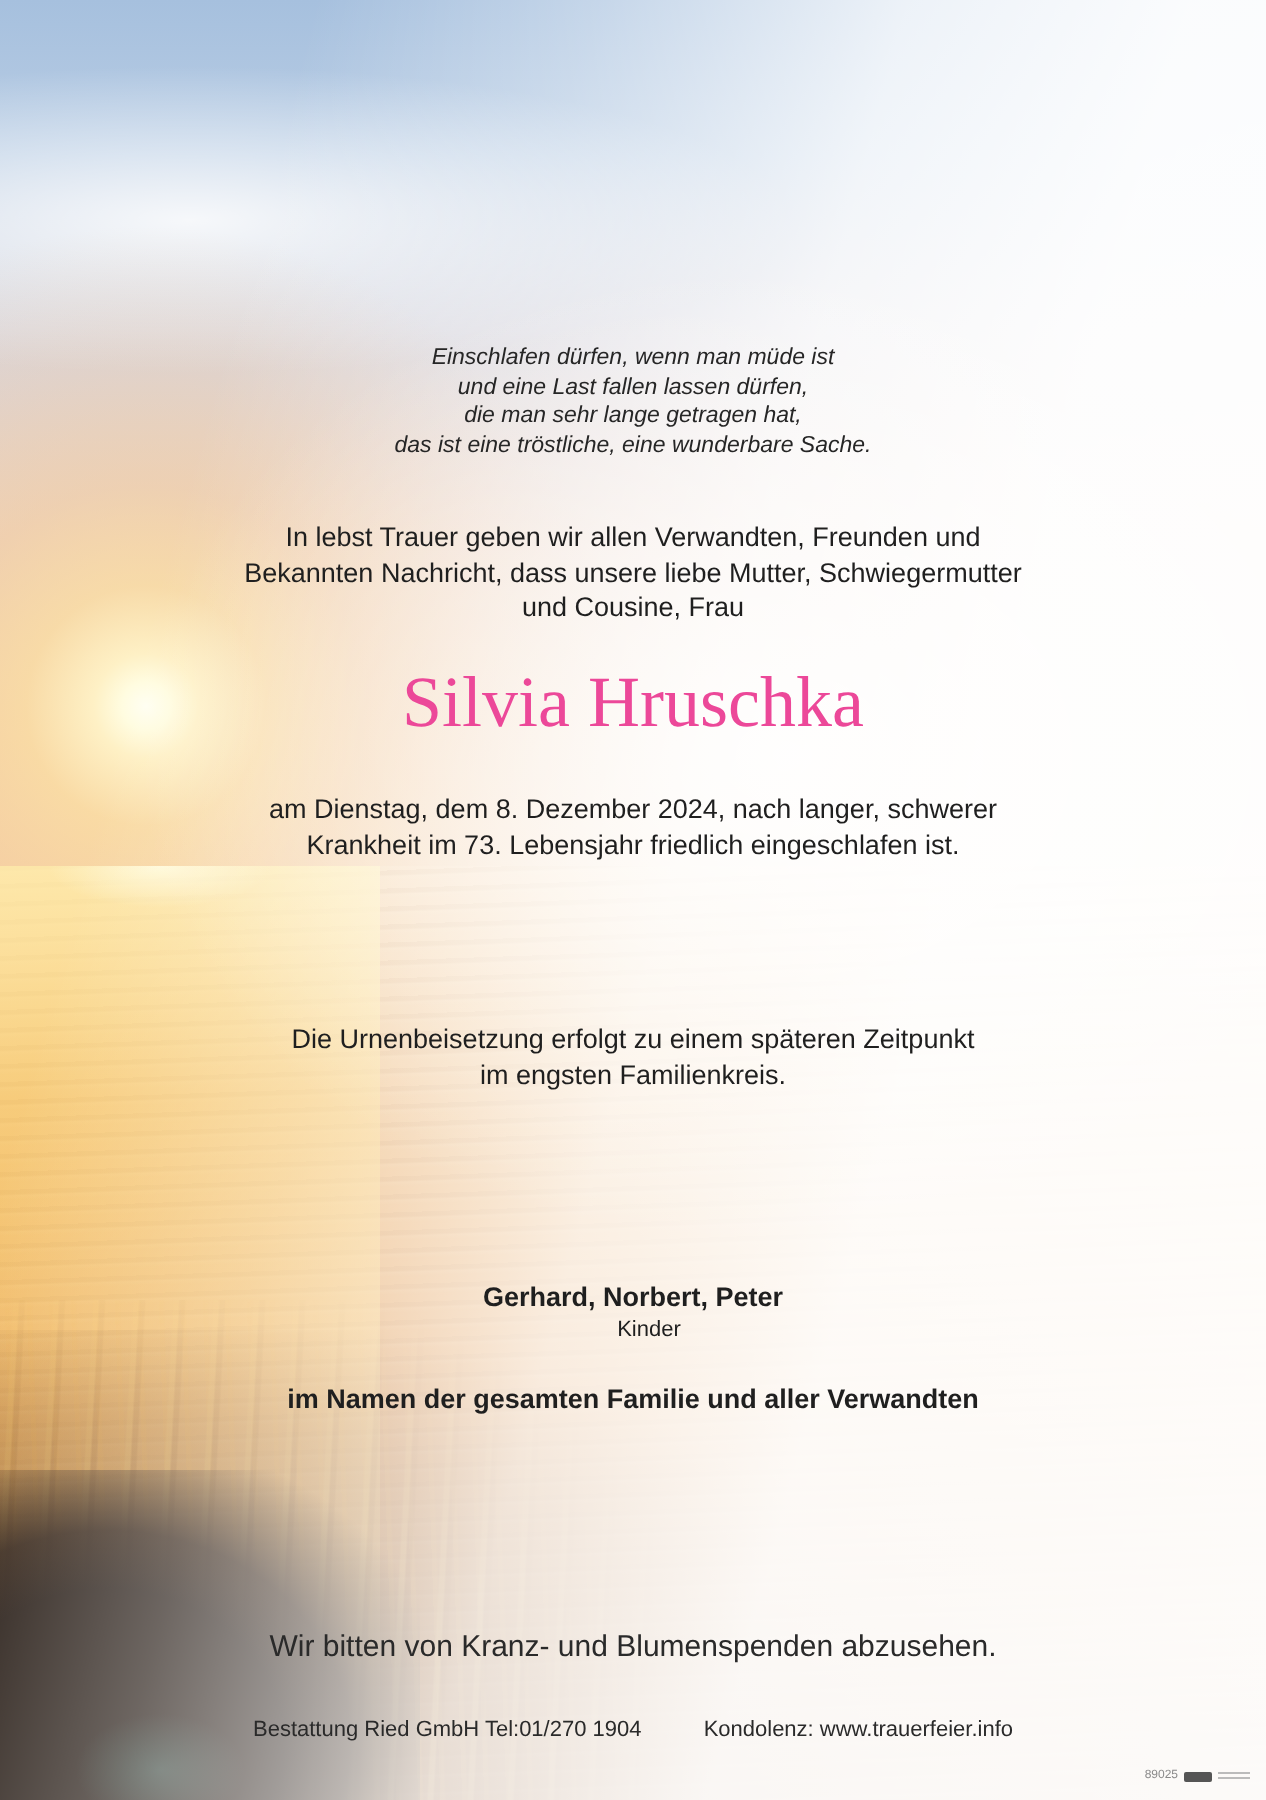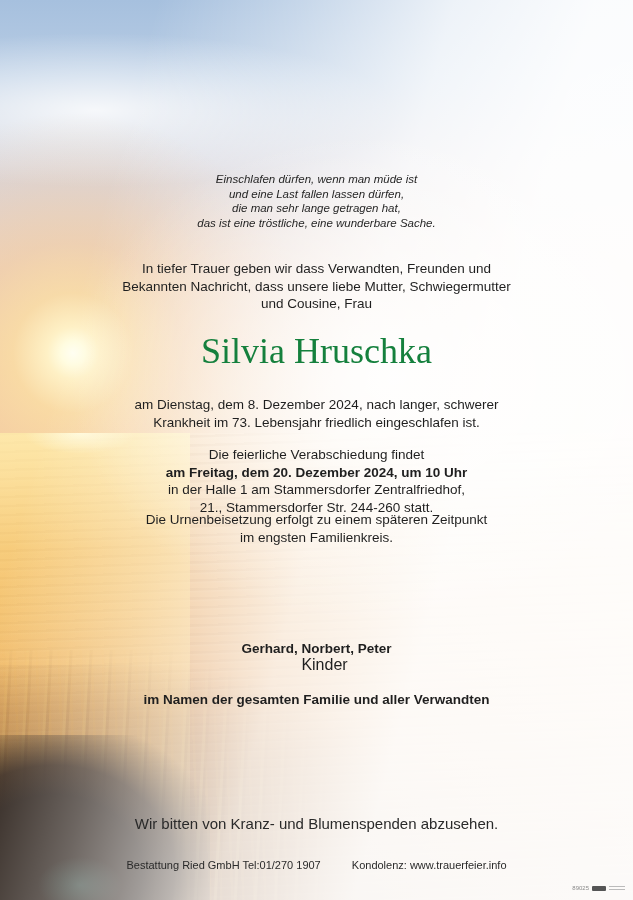--- a/index.html
+++ b/index.html
@@ -56,28 +56,28 @@
     position:absolute;inset:0;
     background:
       radial-gradient(ellipse 430px 330px at 62% 42%, rgba(255,255,255,0.9), rgba(255,255,255,0) 75%),
       linear-gradient(105deg, rgba(255,255,255,0) 18%, rgba(255,255,255,0.35) 34%, rgba(255,255,255,0.8) 52%, rgba(255,255,255,0.95) 68%, rgba(255,255,255,0.97) 100%);
   }
   
   .tb{position:absolute;left:0;right:0;text-align:center;}
   .line{display:block;}
   .poem{top:124px;font-style:italic;font-size:11.5px;line-height:14.5px;color:#262626;margin-top:48px;}
   .intro{top:260px;font-size:13.5px;line-height:17.5px;}
-  .name{top:330px;font-family:"Liberation Serif",serif;font-size:36px;line-height:42px;color:#15803d;}
+  .name{top:330px;font-family:"Liberation Serif",serif;font-size:36px;line-height:42px;color:#ec4899;}
   .death{top:396px;font-size:13.5px;line-height:17.5px;}
   .ceremony{top:446px;font-size:13.5px;line-height:17.5px;}
   .bold{font-weight:bold;}
   .urn{top:511px;font-size:13.5px;line-height:17.5px;}
   .remember{top:600px;font-size:13.5px;}
   .mourners{top:641px;font-size:13.5px;line-height:16px;}
-  .relation{font-size:16px;padding-left:16px;}
+  .relation{font-size:11px;padding-left:16px;}
   .family{top:692px;font-size:13.5px;}
   .flowers{top:815px;font-size:15px;color:#2a2a2a;}
   .footer{top:859px;font-size:11px;color:#2a2a2a;}
   .footer .seg{display:inline-block;margin:0 14px;}
   .printcode{
     position:absolute;top:885px;right:8px;display:flex;align-items:center;gap:3px;
     font-size:6px;color:#8a8a8a;
   }
   .printer-mark{display:inline-block;width:14px;height:5px;background:#555;border-radius:1px;}
   .printer-lines{display:inline-block;width:16px;height:5px;
@@ -100,56 +100,50 @@
   </div>
 
   <div class="tb poem">
     <span class="line">Einschlafen dürfen, wenn man müde ist</span>
     <span class="line">und eine Last fallen lassen dürfen,</span>
     <span class="line">die man sehr lange getragen hat,</span>
     <span class="line">das ist eine tröstliche, eine wunderbare Sache.</span>
   </div>
 
   <div class="tb intro">
-    <span class="line">In tiefer Trauer geben wir dass Verwandten, Freunden und</span>
+    <span class="line">In lebst Trauer geben wir allen Verwandten, Freunden und</span>
     <span class="line">Bekannten Nachricht, dass unsere liebe Mutter, Schwiegermutter</span>
     <span class="line">und Cousine, Frau</span>
   </div>
 
   <div class="tb name">Silvia Hruschka</div>
 
   <div class="tb death">
     <span class="line">am Dienstag, dem 8. Dezember 2024, nach langer, schwerer</span>
     <span class="line">Krankheit im 73. Lebensjahr friedlich eingeschlafen ist.</span>
   </div>
 
-  <div class="tb ceremony">
-    <span class="line">Die feierliche Verabschiedung findet</span>
-    <span class="line bold">am Freitag, dem 20. Dezember 2024, um 10 Uhr</span>
-    <span class="line">in der Halle 1 am Stammersdorfer Zentralfriedhof,</span>
-    <span class="line">21., Stammersdorfer Str. 244-260 statt.</span>
-  </div>
 
   <div class="tb urn">
     <span class="line">Die Urnenbeisetzung erfolgt zu einem späteren Zeitpunkt</span>
     <span class="line">im engsten Familienkreis.</span>
   </div>
 
 
   <div class="tb mourners">
     <span class="line bold">Gerhard, Norbert, Peter</span>
     <span class="line relation">Kinder</span>
   </div>
 
   <div class="tb family bold">im Namen der gesamten Familie und aller Verwandten</div>
 
   <div class="tb flowers">Wir bitten von Kranz- und Blumenspenden abzusehen.</div>
 
   <div class="tb footer">
-    <span class="seg">Bestattung Ried GmbH Tel:01/270 1907</span>
+    <span class="seg">Bestattung Ried GmbH Tel:01/270 1904</span>
     <span class="seg">Kondolenz: www.trauerfeier.info</span>
   </div>
 
   <div class="printcode">
     <span>89025</span>
     <span class="printer-mark"></span>
     <span class="printer-lines"></span>
   </div>
 
 </div>

